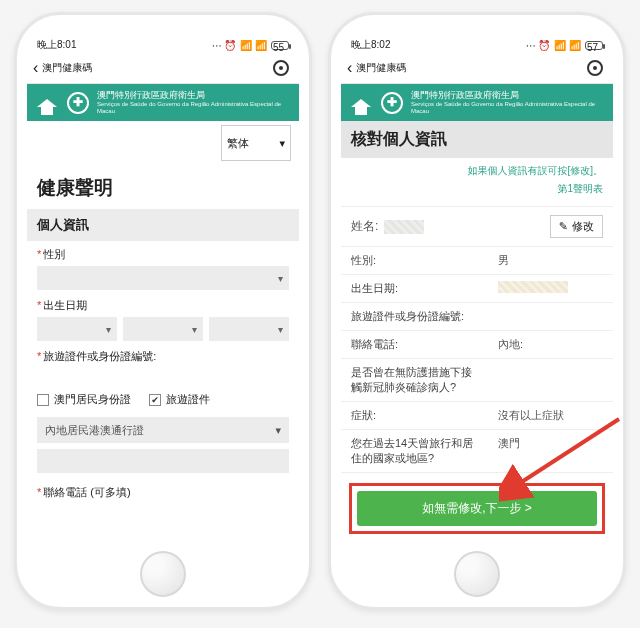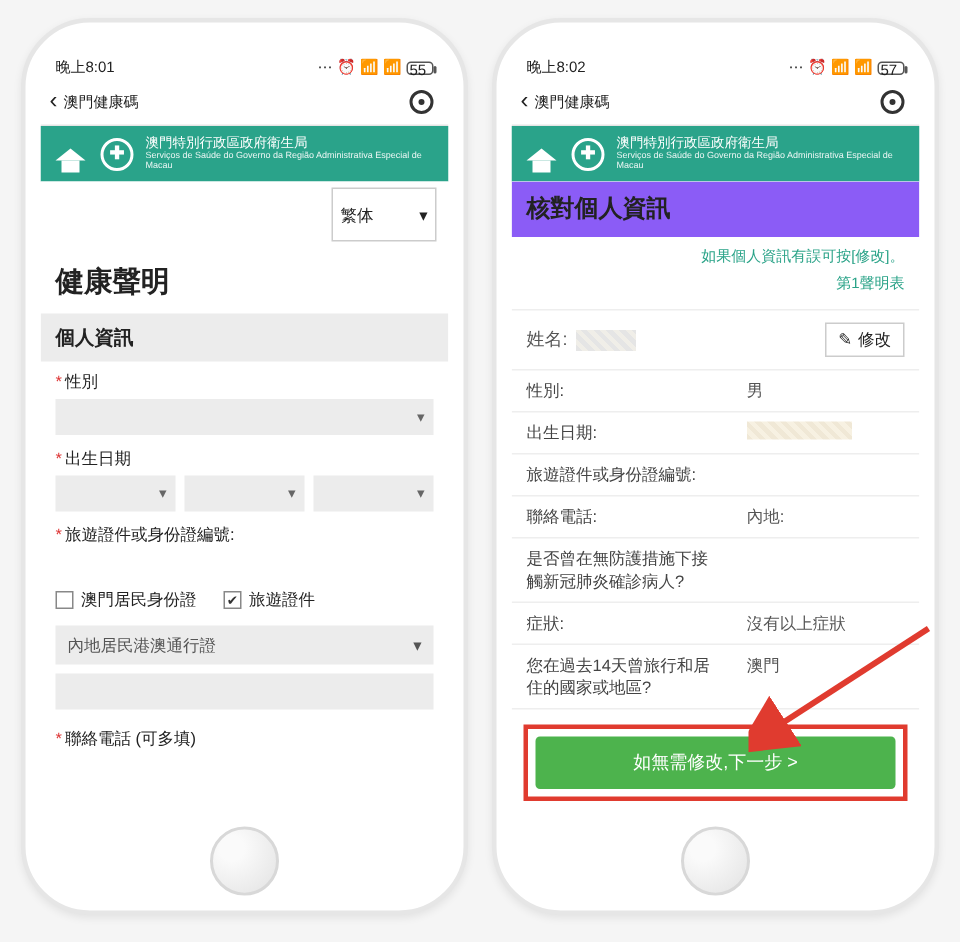--- a/index.html
+++ b/index.html
@@ -128,21 +128,21 @@
     padding: 4px 8px;
   }
   .lang-select {
     width: 70px; height: 36px;
     border: 1px solid #ccc;
     font-size: 11px;
     display: flex; align-items: center; justify-content: space-between;
     padding: 0 5px; background: #fff;
   }
   .page-title-bar {
-    background: #8b5cf6;
+    background: #e5e5e5;
     padding: 8px 10px;
     font-size: 16px; font-weight: 600;
     color: #222;
   }
   .big-h1 {
     font-size: 19px; font-weight: 700;
     padding: 10px 10px 8px 10px;
   }
   .section-header {
     background: #ececec;

